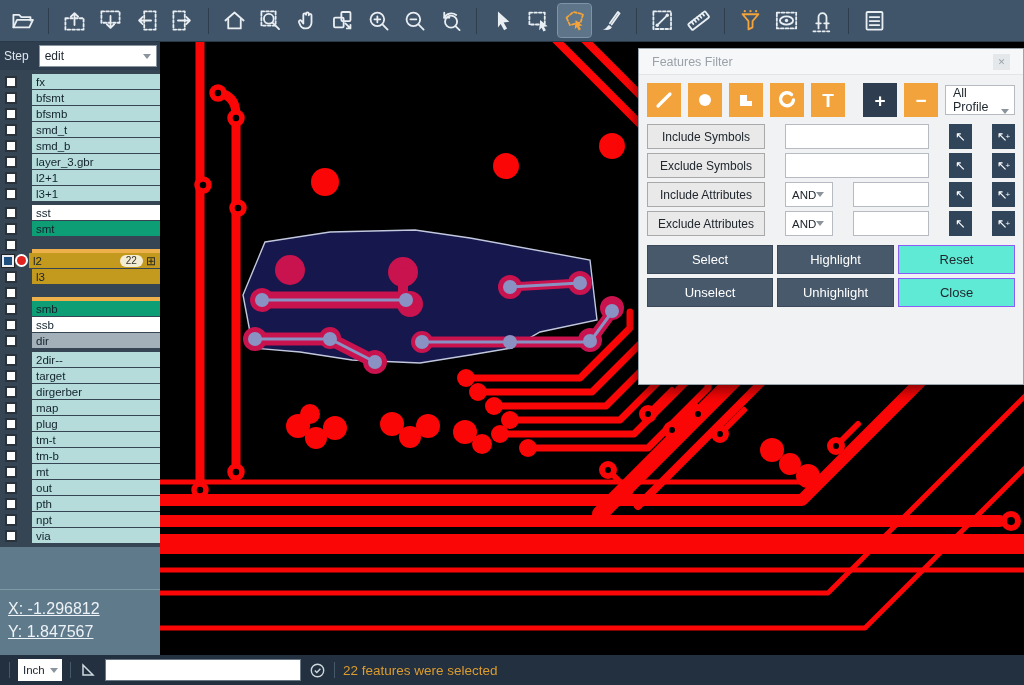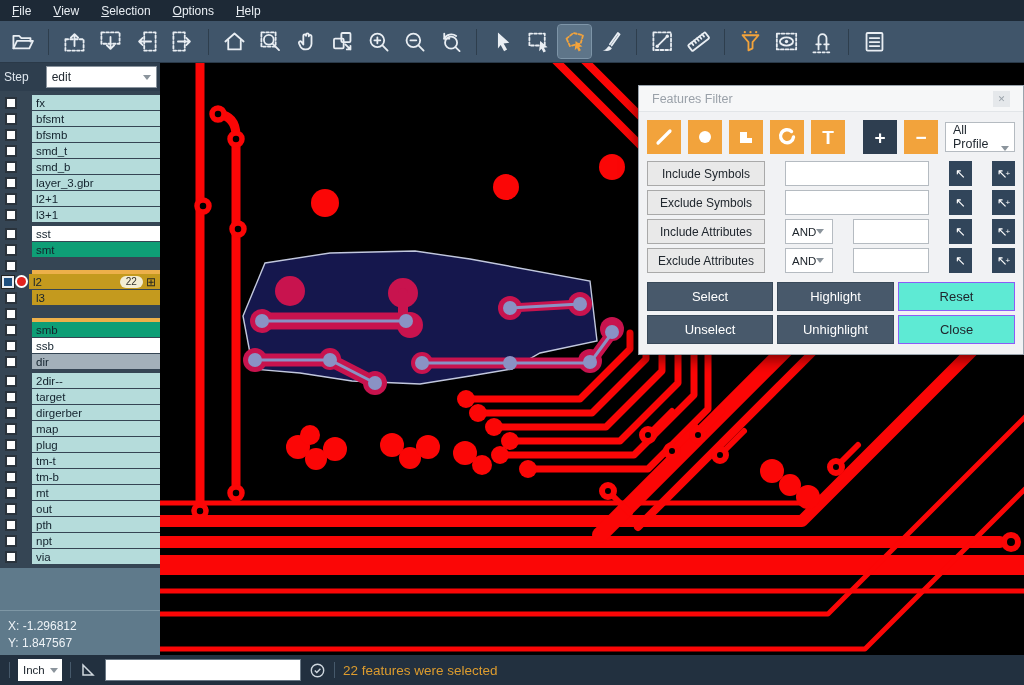--- a/index.html
+++ b/index.html
@@ -24,21 +24,21 @@
           color:#e9eef3; border-radius:3px; flex:none; }
   .tool.active { background:#5e7589; outline:1px solid #7e95a8; color:#f2a33c; }
   .tool.accent { color:#f2a33c; }
   .tsep { width:1px; height:26px; background:#2e3e4d; margin:0 6px; flex:none; }
 
   
   .main { flex:1; display:flex; min-height:0; }
 
   
   .sidebar { width:160px; flex:none; background:#354554; display:flex; flex-direction:column; }
-  .steprow { height:28px; flex:none; display:flex; align-items:center; gap:17px;
+  .steprow { height:28px; flex:none; display:flex; align-items:center; gap:10px;
              padding:0 3px 0 4px; color:#dfe7ee; font-size:12px; background:#2e3e4e; }
   .stepsel { flex:1; height:22px; background:#fff; border:1px solid #8a949e;
              display:flex; align-items:center; justify-content:space-between;
              padding:0 5px; font-size:12px; color:#1c242c; }
   .layers { padding-top:4px; flex:none; }
   .lgroup { margin-bottom:4px; }
   .lrow { display:flex; align-items:center; height:15px; margin-bottom:1px; }
   .lcheck { width:12px; height:12px; flex:none; background:#fff; border:2px solid #2a333c;
             margin-left:5px; }
   .lrow.sel .lcheck { margin-left:2px; background:#1d4f7f; border-color:#e8eef3; outline:1px solid #222; }
@@ -53,28 +53,28 @@
   .c-green { background:#0e9e76; }
   .c-amber { background:#edb04a;margin-top:24px; }
   .c-gold  { background:#c49a1e; }
   .c-gray  { background:#a3b0ba; }
   .badge { margin-left:auto; background:#f3edd3; border-radius:8px; height:12px;
            line-height:12px; font-size:10px; padding:0 6px; color:#33302a; flex:none; }
   .gridico { flex:none; font-size:12px; line-height:12px; color:#2a2a22; margin-left:3px; }
 
   .sidefill { flex:1; background:#5f7a8b; display:flex; flex-direction:column; }
   .coords { margin-top:42px; border-top:1px solid #7e97a5; padding:7px 8px;
-            color:#eef3f7; font-size:12px; line-height:1.45; }
+            color:#eef3f7; font-size:16px; line-height:1.45;text-decoration:underline; }
 
   
   .canvas { flex:1; position:relative; background:#000; overflow:hidden; }
   svg.art { position:absolute; left:0; top:0; }
 
   
-  .dialog { position:absolute; left:478px; top:22px; width:386px; height:270px;
+  .dialog { position:absolute; left:478px; top:6px; width:386px; height:337px;
             background:#f1f2f4; border:1px solid #99a3ac;
             box-shadow:0 4px 14px rgba(0,0,0,.55); font-size:12px; }
   .dtitle { height:26px; display:flex; align-items:center; padding:0 13px;
             color:#9aa1a9; font-size:12.5px; background:#f6f7f8; border-bottom:1px solid #e2e5e8; }
   .dclose { margin-left:auto; width:17px; height:16px; background:#e5e8eb; color:#9aa3ab;
             display:flex; align-items:center; justify-content:center; font-size:9px; }
   .typerow { display:flex; align-items:center; gap:7px; padding:8px 8px 7px; }
   .tbtn { width:34px; height:34px; flex:none; background:#f2a33c; color:#fff;
           display:flex; align-items:center; justify-content:center; }
   .tbtn.dark { background:#2e3e50; margin-left:11px; }
@@ -109,27 +109,20 @@
   .statusmsg { color:#dd9c2e; font-size:13.5px; }
 
   .chev { width:0; height:0; border-left:4px solid transparent; border-right:4px solid transparent;
           border-top:5px solid #8b949c; flex:none; }
 </style>
 </head>
 <body>
 
 <div class="app">
 
-  <div class="menubar">
-      <div class="menu-item"><u>F</u>ile</div>
-      <div class="menu-item"><u>V</u>iew</div>
-      <div class="menu-item"><u>S</u>election</div>
-      <div class="menu-item"><u>O</u>ptions</div>
-      <div class="menu-item"><u>H</u>elp</div>
-    </div>
 
   <div class="toolbar">
       <div class="tool">
         <svg width="25" height="25" viewBox="0 0 22 22" fill="none" stroke="currentColor" stroke-width="1.6" stroke-linecap="round" stroke-linejoin="round">
           <path d="M3,17 V6 h5 l2,2 h8 v3"></path>
           <path d="M3,17 l3.2,-6.5 h14 l-3.2,6.5 z"></path>
         </svg>
       </div>
       <div class="tsep"></div>
       <div class="tool">

